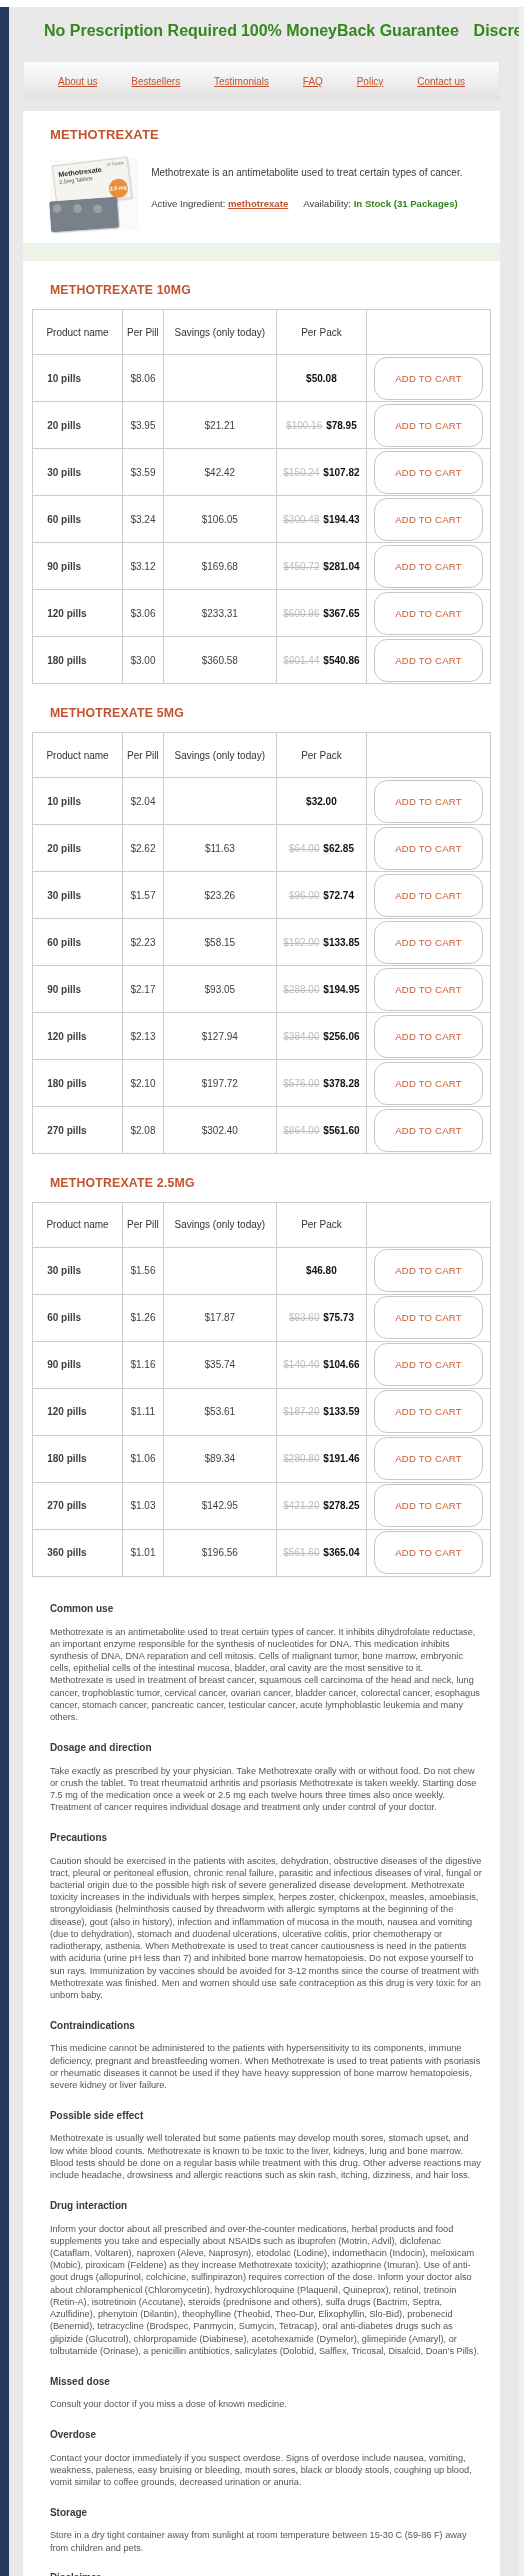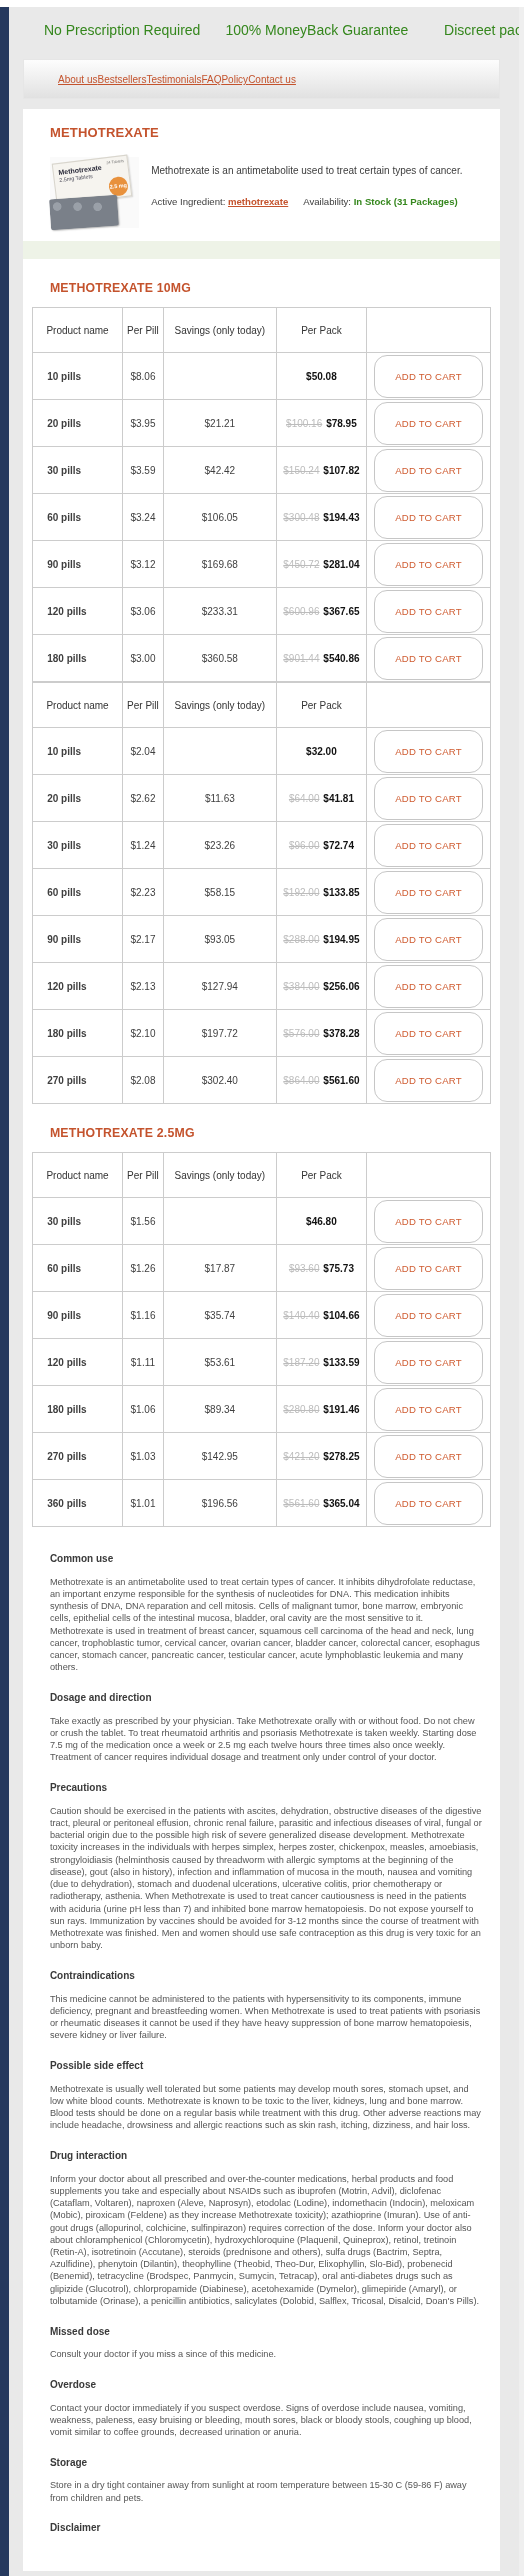--- a/index.html
+++ b/index.html
@@ -8,30 +8,30 @@
     background:#e9e9e9;
     font-family:"Liberation Sans", sans-serif;
     -webkit-font-smoothing:antialiased;
   }
   .page{position:relative;width:524px;min-height:2576px;background:#e9e9e9;overflow:hidden;}
   .white-top{height:7px;background:#ffffff;}
   .left-stripe{position:absolute;left:0;top:7px;bottom:0;width:8.5px;background:#26395e;}
   .right-edge{position:absolute;right:0;top:7px;bottom:0;width:4.6px;background:#efefef;}
 
   
-  .topbar{display:flex;gap:25px;padding:15.4px 0 0 44px;font-size:14px;font-weight:normal;color:#35871d;}
+  .topbar{display:flex;gap:4px;padding:15.4px 0 0 44px;font-size:16px;font-weight:bold;color:#35871d;}
   .topbar span{white-space:nowrap;}
   .topbar span:last-child{margin-left:10.8px;text-align:center;}
 
   
   .navbar{
     width:477px;margin:21px 0 0 23px;height:40px;box-sizing:border-box;
     background:linear-gradient(#fdfdfd,#e1e1e1);
     border:0.8px solid #e6e6e6;
-    display:flex;align-items:center;justify-content:flex-start;
+    display:flex;align-items:center;justify-content:space-between;
     padding:0 34px;
   }
   .navbar a{color:#c4532d;font-size:10px;text-decoration:underline;cursor:pointer;}
 
   
   .content{width:477px;margin:9.2px 0 0 23px;background:#ffffff;box-sizing:border-box;padding:4.6px 9.2px 26px;}
   .product-title{color:#c4532d;font-size:13px;font-weight:bold;margin:12.3px 0 9.2px 17.7px;letter-spacing:0.2px;}
 
   .product-info{display:flex;margin:17px 0 0 17.7px;}
   .product-image{width:89px;height:71px;position:relative;flex:none;background:#fafafa;}
@@ -200,20 +200,21 @@
             </tr>
             <tr>
               <td class="name">180 pills</td>
               <td class="perpill">$3.00</td>
               <td class="savings">$360.58</td>
               <td class="pack"><span class="old">$901.44</span><span class="new">$540.86</span></td>
               <td class="cart"><button class="cart-btn">ADD TO CART</button></td>
             </tr>
           </tbody>
         </table>
+        <div class="dose-heading">METHOTREXATE 5MG</div>
         <table class="price">
           <colgroup>
             <col class="c-name">
             <col class="c-pill">
             <col class="c-sav">
             <col class="c-pack">
             <col class="c-btn">
           </colgroup>
           <thead>
             <tr>
@@ -229,26 +230,26 @@
               <td class="name">10 pills</td>
               <td class="perpill">$2.04</td>
               <td class="savings"></td>
               <td class="pack"><span class="new">$32.00</span></td>
               <td class="cart"><button class="cart-btn">ADD TO CART</button></td>
             </tr>
             <tr>
               <td class="name">20 pills</td>
               <td class="perpill">$2.62</td>
               <td class="savings">$11.63</td>
-              <td class="pack"><span class="old">$64.00</span><span class="new">$41.81</span></td>
+              <td class="pack"><span class="old">$64.00</span><span class="new">$62.85</span></td>
               <td class="cart"><button class="cart-btn">ADD TO CART</button></td>
             </tr>
             <tr>
               <td class="name">30 pills</td>
-              <td class="perpill">$1.24</td>
+              <td class="perpill">$1.57</td>
               <td class="savings">$23.26</td>
               <td class="pack"><span class="old">$96.00</span><span class="new">$72.74</span></td>
               <td class="cart"><button class="cart-btn">ADD TO CART</button></td>
             </tr>
             <tr>
               <td class="name">60 pills</td>
               <td class="perpill">$2.23</td>
               <td class="savings">$58.15</td>
               <td class="pack"><span class="old">$192.00</span><span class="new">$133.85</span></td>
               <td class="cart"><button class="cart-btn">ADD TO CART</button></td>
@@ -363,21 +364,21 @@
         <p>Take exactly as prescribed by your physician. Take Methotrexate orally with or without food. Do not chew or crush the tablet. To treat rheumatoid arthritis and psoriasis Methotrexate is taken weekly. Starting dose 7.5 mg of the medication once a week or 2.5 mg each twelve hours three times also once weekly. Treatment of cancer requires individual dosage and treatment only under control of your doctor.</p>
         <div class="info-heading">Precautions</div>
         <p>Caution should be exercised in the patients with ascites, dehydration, obstructive diseases of the digestive tract, pleural or peritoneal effusion, chronic renal failure, parasitic and infectious diseases of viral, fungal or bacterial origin due to the possible high risk of severe generalized disease development. Methotrexate toxicity increases in the individuals with herpes simplex, herpes zoster, chickenpox, measles, amoebiasis, strongyloidiasis (helminthosis caused by threadworm with allergic symptoms at the beginning of the disease), gout (also in history), infection and inflammation of mucosa in the mouth, nausea and vomiting (due to dehydration), stomach and duodenal ulcerations, ulcerative colitis, prior chemotherapy or radiotherapy, asthenia. When Methotrexate is used to treat cancer cautiousness is need in the patients with aciduria (urine pH less than 7) and inhibited bone marrow hematopoiesis. Do not expose yourself to sun rays. Immunization by vaccines should be avoided for 3-12 months since the course of treatment with Methotrexate was finished. Men and women should use safe contraception as this drug is very toxic for an unborn baby.</p>
         <div class="info-heading">Contraindications</div>
         <p>This medicine cannot be administered to the patients with hypersensitivity to its components, immune deficiency, pregnant and breastfeeding women. When Methotrexate is used to treat patients with psoriasis or rheumatic diseases it cannot be used if they have heavy suppression of bone marrow hematopoiesis, severe kidney or liver failure.</p>
         <div class="info-heading">Possible side effect</div>
         <p>Methotrexate is usually well tolerated but some patients may develop mouth sores, stomach upset, and low white blood counts. Methotrexate is known to be toxic to the liver, kidneys, lung and bone marrow. Blood tests should be done on a regular basis while treatment with this drug. Other adverse reactions may include headache, drowsiness and allergic reactions such as skin rash, itching, dizziness, and hair loss.</p>
         <div class="info-heading">Drug interaction</div>
         <p>Inform your doctor about all prescribed and over-the-counter medications, herbal products and food supplements you take and especially about NSAIDs such as ibuprofen (Motrin, Advil), diclofenac (Cataflam, Voltaren), naproxen (Aleve, Naprosyn), etodolac (Lodine), indomethacin (Indocin), meloxicam (Mobic), piroxicam (Feldene) as they increase Methotrexate toxicity); azathioprine (Imuran). Use of anti-gout drugs (allopurinol, colchicine, sulfinpirazon) requires correction of the dose. Inform your doctor also about chloramphenicol (Chloromycetin), hydroxychloroquine (Plaquenil, Quineprox), retinol, tretinoin (Retin-A), isotretinoin (Accutane), steroids (prednisone and others), sulfa drugs (Bactrim, Septra, Azulfidine), phenytoin (Dilantin), theophylline (Theobid, Theo-Dur, Elixophyllin, Slo-Bid), probenecid (Benemid), tetracycline (Brodspec, Panmycin, Sumycin, Tetracap), oral anti-diabetes drugs such as glipizide (Glucotrol), chlorpropamide (Diabinese), acetohexamide (Dymelor), glimepiride (Amaryl), or tolbutamide (Orinase), a penicillin antibiotics, salicylates (Dolobid, Salflex, Tricosal, Disalcid, Doan's Pills).</p>
         <div class="info-heading">Missed dose</div>
-        <p>Consult your doctor if you miss a since of this medicine.</p>
+        <p>Consult your doctor if you miss a dose of known medicine.</p>
         <div class="info-heading">Overdose</div>
         <p>Contact your doctor immediately if you suspect overdose. Signs of overdose include nausea, vomiting, weakness, paleness, easy bruising or bleeding, mouth sores, black or bloody stools, coughing up blood, vomit similar to coffee grounds, decreased urination or anuria.</p>
         <div class="info-heading">Storage</div>
         <p>Store in a dry tight container away from sunlight at room temperature between 15-30 C (59-86 F) away from children and pets.</p>
         <div class="info-heading">Disclaimer</div>
       </div>
   </div>
 </div>
 
 

